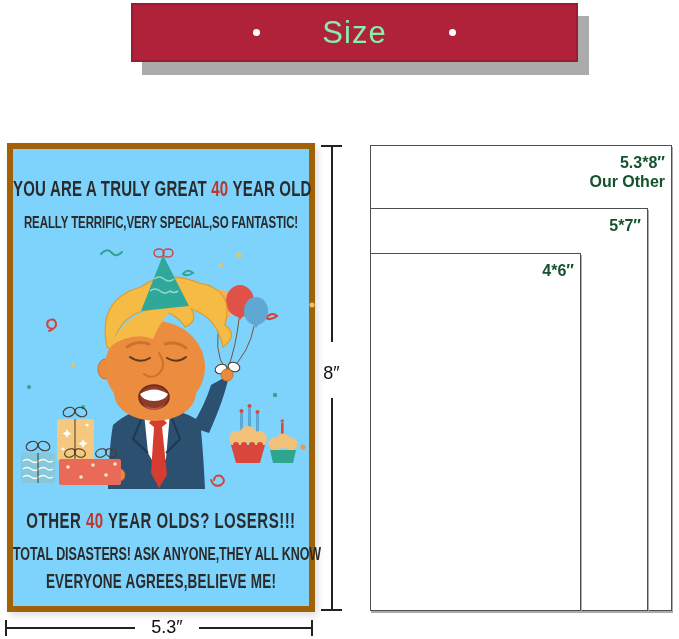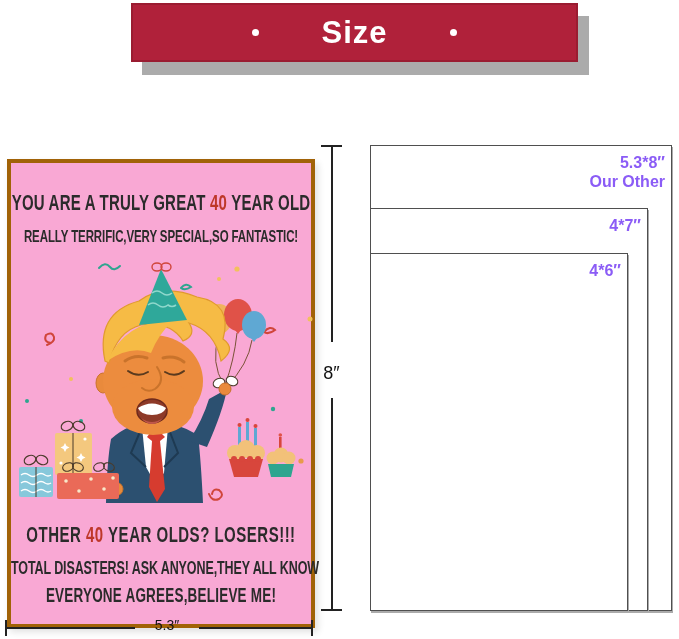--- a/index.html
+++ b/index.html
@@ -4,26 +4,26 @@
 <style>
   html,body{margin:0;padding:0;background:#ffffff;}
   .stage{position:relative;width:679px;height:639px;background:#ffffff;overflow:hidden;
          font-family:"Liberation Sans",sans-serif;}
 
   
   .banner{position:absolute;left:131px;top:3px;width:447px;height:59px;
           background:#B0213A;border:2px solid #9A1C31;box-sizing:border-box;
           box-shadow:11px 13px 0 #ABABAB;
           display:flex;align-items:center;justify-content:center;gap:62px;}
-  .banner-title{color:#ffffff;font-size:31px;font-weight:bold;letter-spacing:1px;}
+  .banner-title{color:#86efac;font-size:31px;font-weight:normal;letter-spacing:1px;}
   .banner-dot{width:7px;height:7px;border-radius:50%;background:#ffffff;display:inline-block;}
 
   
-  .card{position:absolute;left:7px;top:159px;width:308px;height:469px;background:#f9a8d4;
-        border:4px solid #a16207;box-sizing:border-box;
+  .card{position:absolute;left:7px;top:143px;width:308px;height:469px;background:#7dd3fc;
+        border:6px solid #a16207;box-sizing:border-box;
         box-shadow:3px 4px 7px rgba(0,0,0,0.12);}
   .hand{position:absolute;left:0;width:100%;text-align:center;white-space:nowrap;
         font-weight:700;color:#2B2B2B;transform:scaleY(1.5);transform-origin:top center;}
   .hand .red{color:#BE3729;}
   .t1{top:26px;font-size:15px;letter-spacing:0.2px;}
   .t2{top:64px;font-size:11.5px;letter-spacing:-0.1px;}
   .t3{top:358px;font-size:15px;letter-spacing:0.5px;}
   .t4{top:394px;font-size:12.5px;letter-spacing:-0.1px;}
   .t5{top:421px;font-size:13.5px;letter-spacing:0.2px;}
   .illus{position:absolute;left:0;top:98px;width:308px;height:258px;}
@@ -36,30 +36,30 @@
   .vdim .seg{position:absolute;left:10px;width:2px;background:#222;}
   .vdim .s1{top:1px;height:196px;}
   .vdim .s2{top:253px;height:211px;}
   .vdim .lbl{position:absolute;top:218px;width:100%;text-align:center;font-size:18px;}
   .hdim{left:5px;top:620px;width:308px;height:16px;}
   .hdim .cap{position:absolute;top:0;width:2px;height:16px;background:#222;}
   .hdim .cap.r{left:306px;}
   .hdim .seg{position:absolute;top:7px;height:2px;background:#222;}
   .hdim .s1{left:2px;width:128px;}
   .hdim .s2{left:194px;width:112px;}
-  .hdim .lbl{position:absolute;left:130px;top:-3px;width:64px;text-align:center;font-size:14px;}
+  .hdim .lbl{position:absolute;left:130px;top:-3px;width:64px;text-align:center;font-size:18px;}
 
   
   .size-rect{position:absolute;background:#ffffff;border:1px solid #4F4F4F;
              box-sizing:border-box;box-shadow:1px 2px 0 #ABABAB;}
   .rect-our{left:370px;top:145px;width:302px;height:466px;}
   .rect-other{left:370px;top:208px;width:278px;height:403px;}
-  .rect-regular{left:370px;top:253px;width:258px;height:358px;}
+  .rect-regular{left:370px;top:253px;width:211px;height:358px;}
   .rect-label{position:absolute;top:8px;right:6px;text-align:right;font-weight:bold;
-              font-size:16px;line-height:1.18;color:#8b5cf6;white-space:nowrap;}
+              font-size:16px;line-height:1.18;color:#14532d;white-space:nowrap;}
 </style>
 </head>
 <body>
 
 <div class="stage">
 
   <div class="banner">
     <span class="banner-dot"></span>
     <span class="banner-title">Size</span>
     <span class="banner-dot"></span>
@@ -223,21 +223,21 @@
   </div>
 
   <div class="size-rect rect-our">
     <div class="rect-label">
       <div>5.3*8″</div>
       <div>Our Other</div>
     </div>
   </div>
   <div class="size-rect rect-other">
     <div class="rect-label">
-      <div>4*7″</div>
+      <div>5*7″</div>
     </div>
   </div>
   <div class="size-rect rect-regular">
     <div class="rect-label">
       <div>4*6″</div>
     </div>
   </div>
 
 </div>
 

